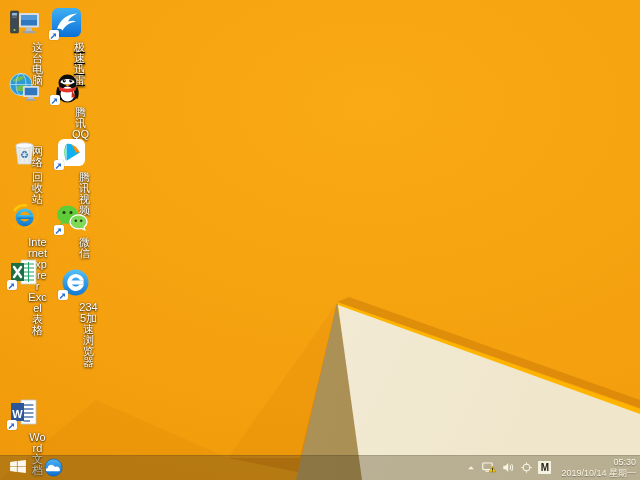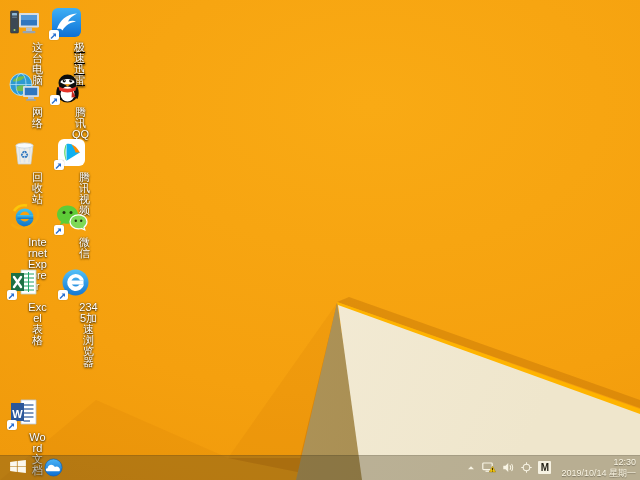--- a/index.html
+++ b/index.html
@@ -89,21 +89,21 @@
           </svg>
           <span class="sc">
             <svg viewBox="0 0 10 10" width="9" height="9">
               <path d="M2 8 L6 4" stroke="#2a6fd0" stroke-width="1.5"></path>
               <path d="M3.6 3 H7 V6.4 Z" fill="#2a6fd0"></path>
             </svg>
           </span>
         </div>
         <div class="lbl">极速迅雷</div>
       </div>
-      <div class="cell" style="left: 1px; top: 71px;">
+      <div class="cell" style="left: 1px; top: 71px; gap: 39px;">
         <div class="icon-art">
           <svg viewBox="0 0 33 33">
             <circle cx="13" cy="13.5" r="11" fill="#2d9ad2"></circle>
             <path d="M5 9 C9 5.5 13 4.5 17 5.5 C15 9 10 11 5 10.5 Z" fill="#79c143" opacity="0.9"></path>
             <path d="M8 19 C12 21 17 20.5 20.5 17.5 C19 14 13 13.5 9 15.5 Z" fill="#79c143" opacity="0.9"></path>
             <circle cx="13" cy="13.5" r="11" fill="none" stroke="#bfe6f7" stroke-width="0.8"></circle>
             <ellipse cx="13" cy="13.5" rx="5" ry="11" fill="none" stroke="#bfe6f7" stroke-width="0.7"></ellipse>
             <line x1="2" y1="13.5" x2="24" y2="13.5" stroke="#bfe6f7" stroke-width="0.7"></line>
             <rect x="15" y="15" width="16" height="11" rx="1" fill="#d6dde3"></rect>
             <rect x="16.8" y="16.8" width="12.4" height="7.4" fill="#2f77c0"></rect>
@@ -198,21 +198,21 @@
           </svg>
           <span class="sc">
             <svg viewBox="0 0 10 10" width="9" height="9">
               <path d="M2 8 L6 4" stroke="#2a6fd0" stroke-width="1.5"></path>
               <path d="M3.6 3 H7 V6.4 Z" fill="#2a6fd0"></path>
             </svg>
           </span>
         </div>
         <div class="lbl">微信</div>
       </div>
-      <div class="cell" style="left: 1px; top: 266px;">
+      <div class="cell" style="left: 1px; top: 256px;">
         <div class="icon-art">
           <svg viewBox="0 0 33 33">
             <path d="M13 4 H28 V28 H13 Z" fill="#fff" stroke="#b9cfc4" stroke-width="0.8"></path>
             <g stroke="#21a366" stroke-width="1">
               <line x1="15" y1="8" x2="26" y2="8"></line>
               <line x1="15" y1="12" x2="26" y2="12"></line>
               <line x1="15" y1="16" x2="26" y2="16"></line>
               <line x1="15" y1="20" x2="26" y2="20"></line>
               <line x1="15" y1="24" x2="26" y2="24"></line>
               <line x1="20.5" y1="6" x2="20.5" y2="26"></line>
@@ -331,19 +331,19 @@
               <line x1="6" y1="9.4" x2="6" y2="11.7" stroke="#f8f4e4" stroke-width="1.1"></line>
               <line x1="0.3" y1="6" x2="2.6" y2="6" stroke="#f8f4e4" stroke-width="1.1"></line>
               <line x1="9.4" y1="6" x2="11.7" y2="6" stroke="#f8f4e4" stroke-width="1.1"></line>
             </svg>
           </span>
           <span class="tray-ic">
             <span class="ime">M</span>
           </span>
         </span>
       <div class="clock">
-        <span>12:30</span>
+        <span>05:30</span>
         <span>2019/10/14 星期一</span>
       </div>
     </div>
   </div>
 
 </div>
 
 </body></html>

